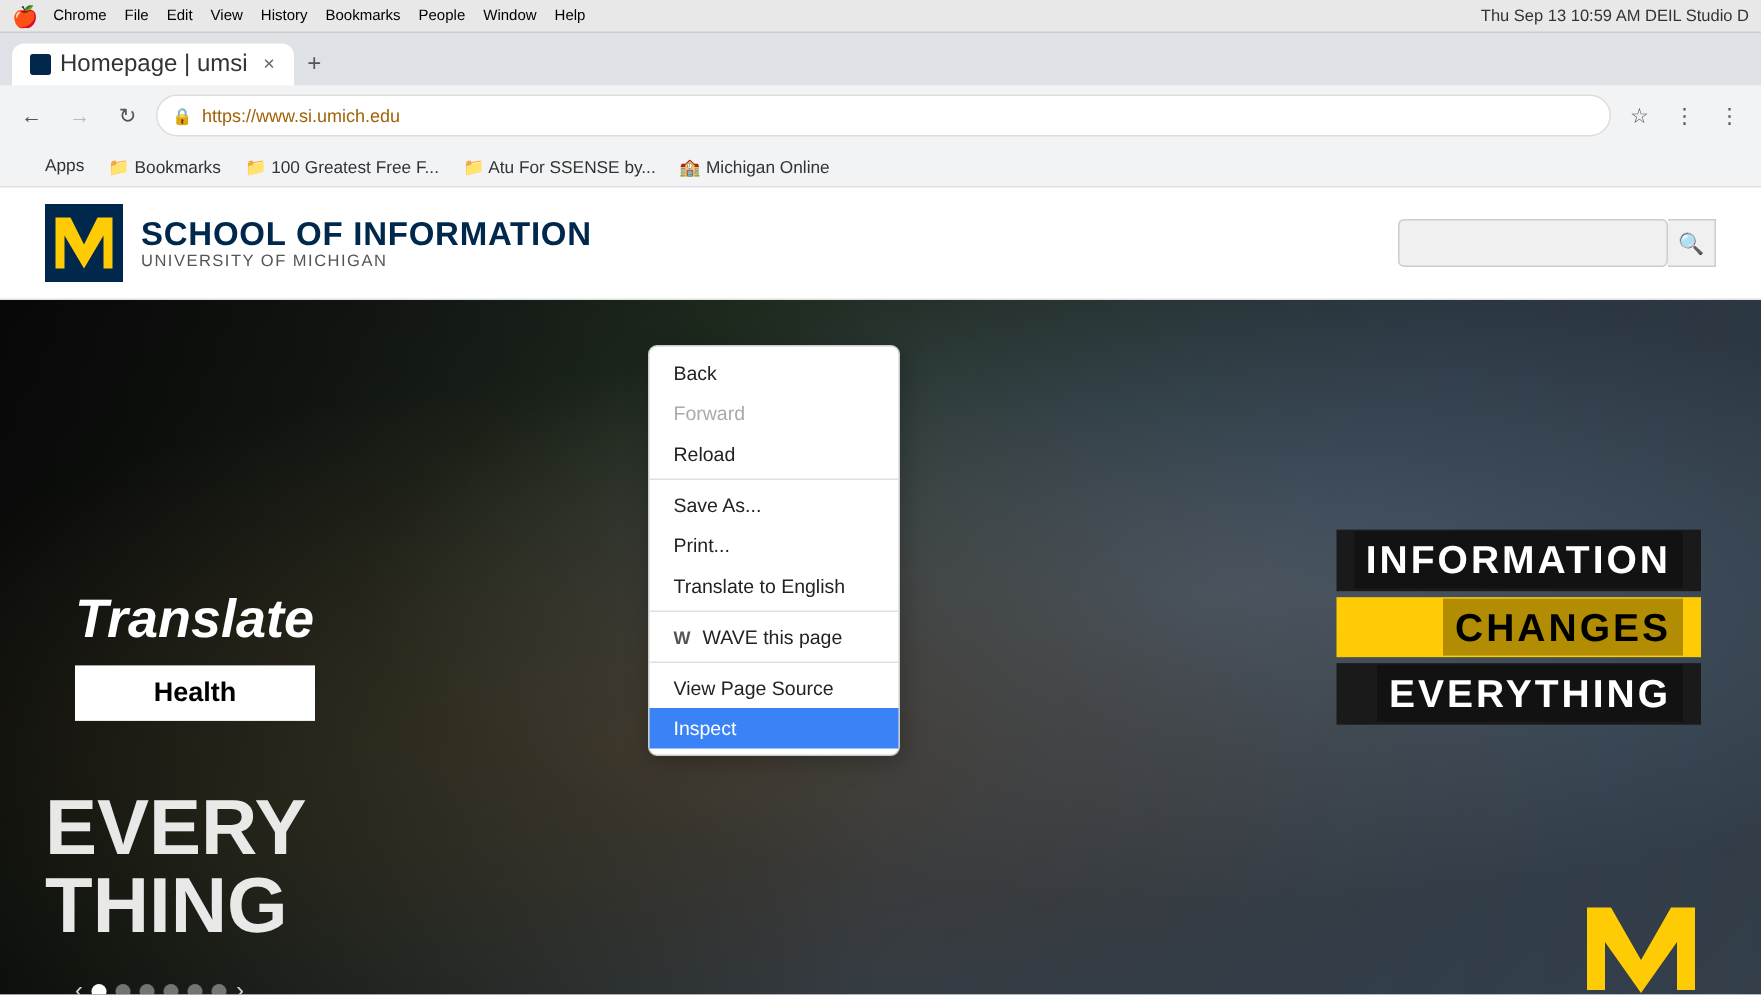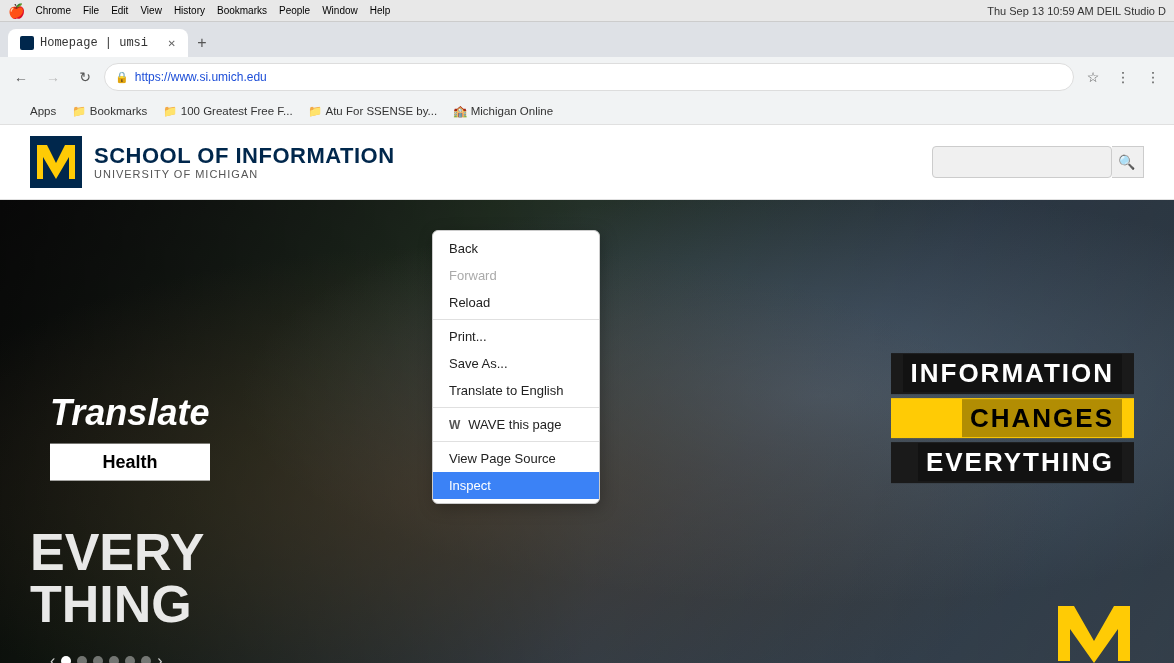--- a/index.html
+++ b/index.html
@@ -50,21 +50,21 @@
       align-items: center;
       padding: 0 12px;
       font-size: 12px;
       color: #333;
       min-width: 180px;
       max-width: 240px;
       position: relative;
       gap: 6px;
     }
     .tab .favicon { width: 14px; height: 14px; background: #00274c; border-radius: 2px; }
-    .tab .tab-title { flex: 1; overflow: hidden; text-overflow: ellipsis; white-space: nowrap; font-size: 12px; font-family: Liberation Mono, monospace; }
+    .tab .tab-title { flex: 1; overflow: hidden; text-overflow: ellipsis; white-space: nowrap; font-size: 16px; }
     .tab .close-tab { font-size: 10px; color: #666; cursor: pointer; margin-left: 4px; }
     .tab-new { width: 28px; height: 28px; display: flex; align-items: center; justify-content: center; font-size: 16px; color: #555; cursor: pointer; }
 
     
     .nav-bar {
       height: 40px;
       background: #f1f3f4;
       display: flex;
       align-items: center;
       padding: 0 8px;
@@ -86,21 +86,21 @@
       border: 1px solid #ddd;
       border-radius: 14px;
       display: flex;
       align-items: center;
       padding: 0 10px;
       font-size: 13px;
       color: #333;
       gap: 6px;
     }
     .address-bar .lock-icon { font-size: 11px; color: #555; }
-    .address-bar .url-text { flex: 1; font-size: 12px; color: #1d4ed8; }
+    .address-bar .url-text { flex: 1; font-size: 12px; color: #a16207; }
     .nav-right-icons { display: flex; align-items: center; gap: 4px; }
     .nav-icon-btn {
       width: 26px; height: 26px;
       border-radius: 50%;
       border: none;
       background: transparent;
       display: flex; align-items: center; justify-content: center;
       font-size: 14px; color: #555; cursor: pointer;
     }
 
@@ -483,24 +483,24 @@
         <span>Back</span>
       </div>
       <div class="ctx-item disabled">
         <span>Forward</span>
       </div>
       <div class="ctx-item">
         <span>Reload</span>
       </div>
       <div class="ctx-separator"></div>
       <div class="ctx-item">
+        <span>Save As...</span>
+      </div>
+      <div class="ctx-item">
         <span>Print...</span>
-      </div>
-      <div class="ctx-item">
-        <span>Save As...</span>
       </div>
       <div class="ctx-item">
         <span>Translate to English</span>
       </div>
       <div class="ctx-separator"></div>
       <div class="ctx-item">
         <span style="font-weight:bold; font-size:12px; color:#555;">W</span>
         <span>WAVE this page</span>
       </div>
       <div class="ctx-separator"></div>

